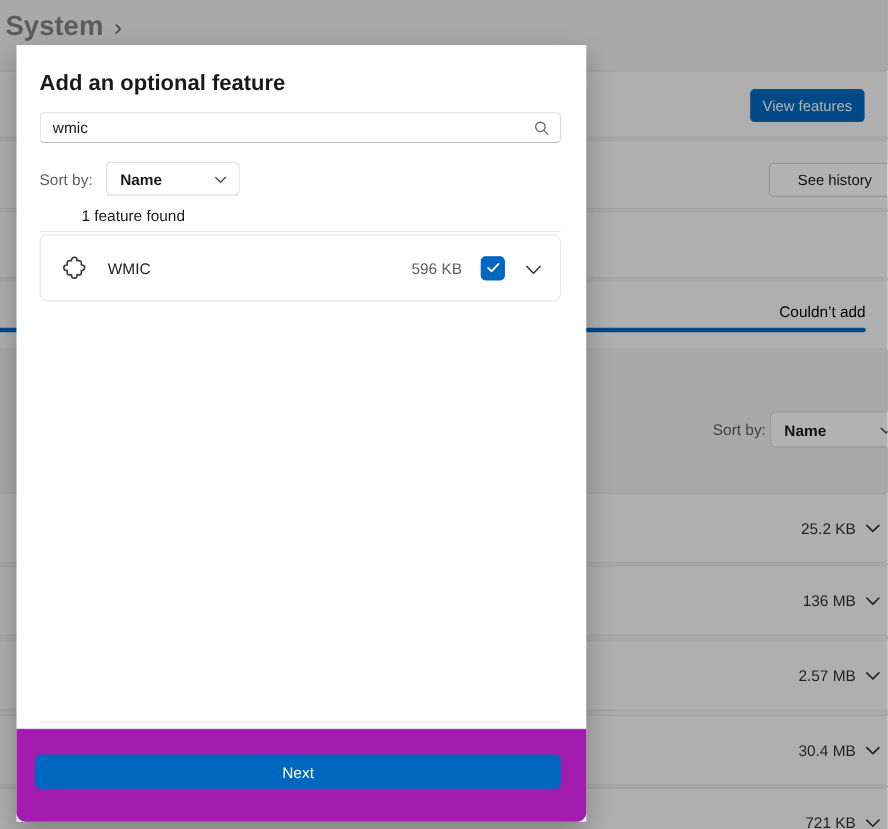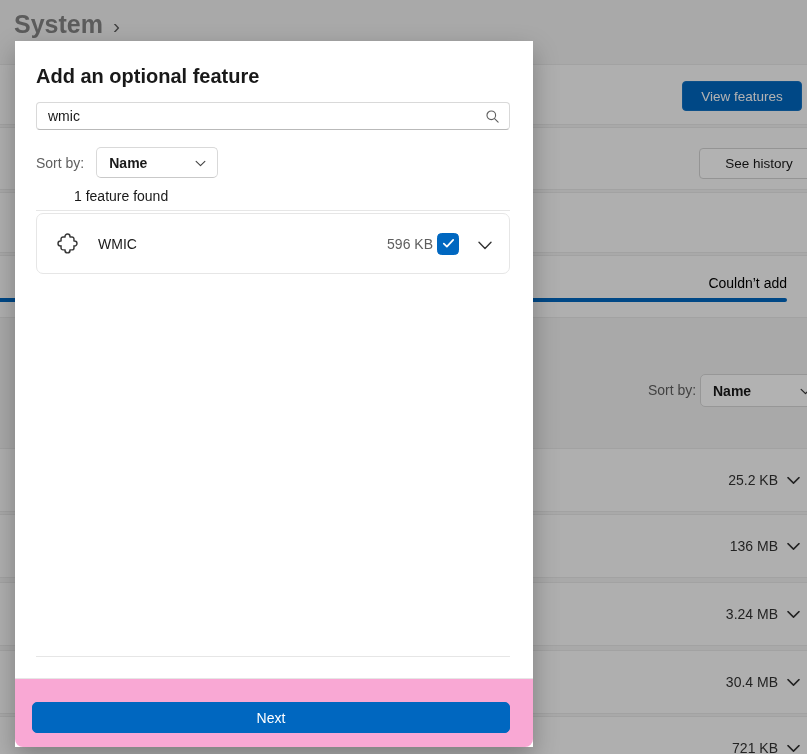--- a/index.html
+++ b/index.html
@@ -10,21 +10,21 @@
     position: relative;
     width: 807px; height: 754px;
     overflow: hidden;
     background: #f3f3f3;
   }
 
   
   .bg-page { position: absolute; inset: 0; }
 
   .breadcrumb {
-    position: absolute; left: 14px; top: 10px;
+    position: absolute; left: 5px; top: 10px;
     font-size: 25px; font-weight: 700; color: #191919;
     display: flex; align-items: center; gap: 10px;
     white-space: nowrap;
   }
   .breadcrumb .parent { color: #858585; }
   .breadcrumb .sep { font-size: 21px; font-weight: 400; color: #5f5f5f; padding-top: 2px; }
 
   .bg-card {
     position: absolute; left: -20px; right: -20px;
     background: #fbfbfb;
@@ -131,32 +131,32 @@
   }
   .dlg-feature-card {
     position: absolute; left: 21px; right: 23px; top: 172px; height: 61px;
     background: #ffffff;
     border: 1px solid #e6e6e6; border-radius: 7px;
     display: flex; align-items: center;
     padding: 0 17px 0 18px;
   }
   .feature-name { font-size: 14px; color: #191919; margin-left: 18px; }
   .feature-spacer { flex: 1; }
-  .feature-size { font-size: 14px; color: #5f5f5f; margin-right: 4px; }
+  .feature-size { font-size: 14px; color: #5f5f5f; margin-right: 17px; }
   .checkbox {
     width: 22px; height: 22px;
     background: #0067c0; border: 1px solid #0067c0; border-radius: 4.5px;
     display: flex; align-items: center; justify-content: center;
     cursor: pointer; margin-right: 19px;
   }
   .feature-chev { cursor: pointer; display: flex; padding-top: 3px; }
 
   .dlg-footer {
-    position: absolute; left: 0; right: 0; bottom: 0; height: 69px;
-    background: #f9a8d4;
+    position: absolute; left: 0; right: 0; bottom: 0; height: 85px;
+    background: #a21caf;
     border-top: 1px solid #e6e6e6;
     border-radius: 0 0 8px 8px;
     display: flex; gap: 7px;
     padding: 23px 23px 0 17px;
   }
   .dlg-footer button {
     flex: 1; height: 31px;
     font-family: inherit; font-size: 14px;
     border-radius: 5px; cursor: pointer;
   }
@@ -176,21 +176,21 @@
 <div class="screen">
 
   <div class="bg-page">
 
     <div class="breadcrumb">
       <span class="parent">System</span>
       <span class="sep">›</span>
     </div>
 
     <div class="bg-card" style="top:64px; height:61px;">
-      <div class="bg-btn primary" style="left:701px; top:16px; width:120px; height:30px;">View features</div>
+      <div class="bg-btn primary" style="left:701px; top:16px; width:104px; height:30px;">View features</div>
     </div>
 
     <div class="bg-card" style="top:127px; height:63px;">
       <div class="bg-btn secondary" style="left:718px; top:20px; width:120px; height:31px;">See history</div>
     </div>
 
     <div class="bg-card" style="top:192px; height:61px;"></div>
 
     <div class="bg-card" style="top:255px; height:63px;">
       <div class="bg-progress"></div>
@@ -217,21 +217,21 @@
     </div>
     <div class="bg-card bg-row" style="top:514px; height:64px;">
       <span class="size">136 MB</span>
       <span class="chev">
         <svg width="13" height="8" viewBox="0 0 13 8">
             <path d="M1 1 L6.5 6.5 L12 1" fill="none" stroke="#333" stroke-width="1.5" stroke-linecap="round" stroke-linejoin="round"></path>
           </svg>
       </span>
     </div>
     <div class="bg-card bg-row" style="top:582px; height:64px;">
-      <span class="size">3.24 MB</span>
+      <span class="size">2.57 MB</span>
       <span class="chev">
         <svg width="13" height="8" viewBox="0 0 13 8">
             <path d="M1 1 L6.5 6.5 L12 1" fill="none" stroke="#333" stroke-width="1.5" stroke-linecap="round" stroke-linejoin="round"></path>
           </svg>
       </span>
     </div>
     <div class="bg-card bg-row" style="top:650px; height:64px;">
       <span class="size">30.4 MB</span>
       <span class="chev">
         <svg width="13" height="8" viewBox="0 0 13 8">

